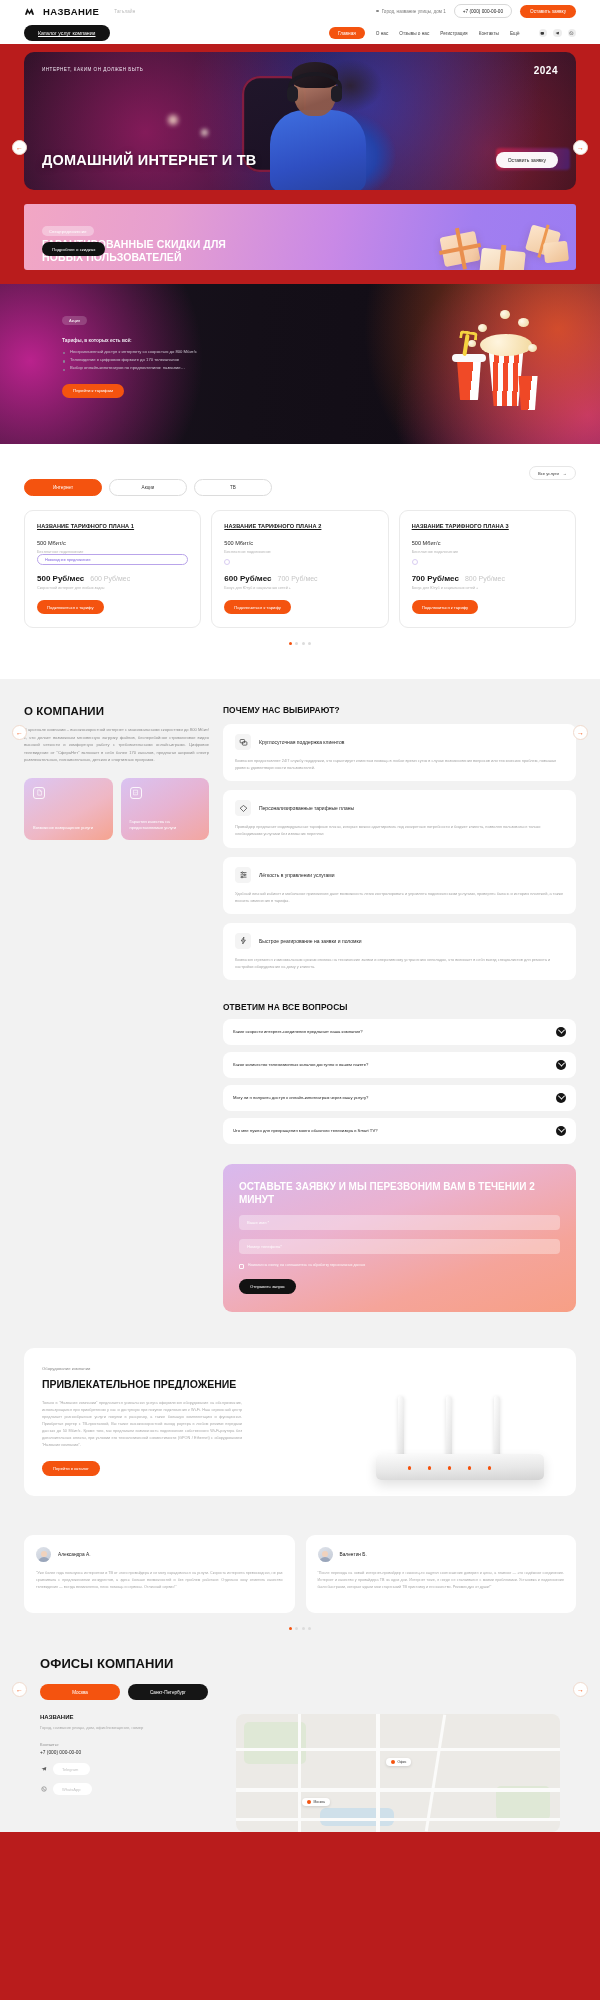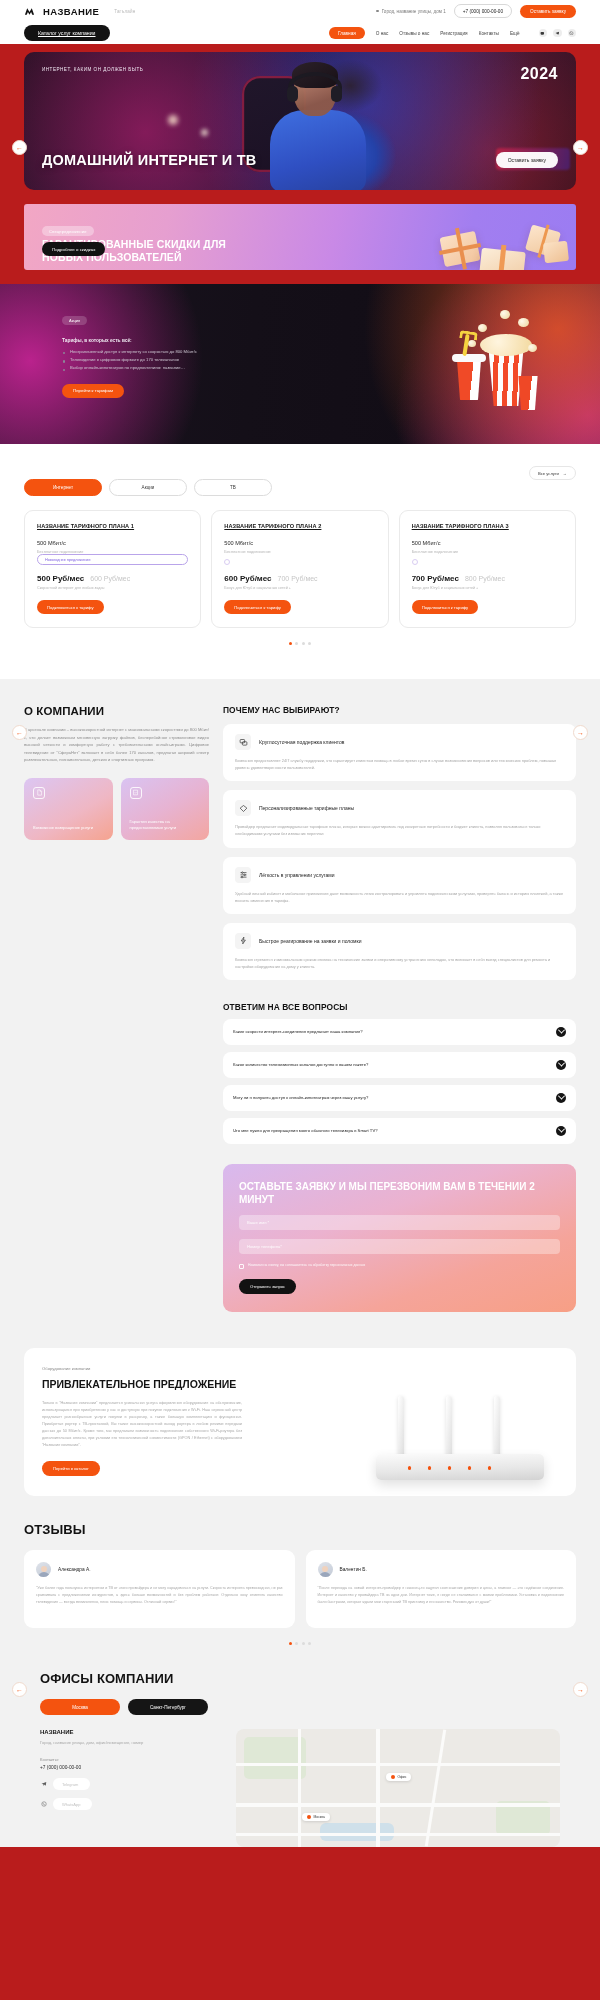--- a/index.html
+++ b/index.html
@@ -57,21 +57,21 @@
   .hero-hcup.r{left:50%;margin-left:31px;}
   .hero-body{position:absolute;left:50%;top:58px;width:96px;height:82px;margin-left:-30px;border-radius:34px 34px 12px 12px;
     background:linear-gradient(165deg,#3f6fe0 0%,#2f4fc2 60%,#27419f 100%);}
   .hero-chair{position:absolute;left:50%;top:24px;width:64px;height:96px;margin-left:-58px;border-radius:18px;
     background:linear-gradient(160deg,rgba(30,22,40,.95),rgba(22,15,30,.9));box-shadow:inset 0 0 0 2.2px rgba(214,36,84,.55);}
   .hero-glow1{position:absolute;left:26%;top:46%;width:10px;height:10px;border-radius:50%;background:#f3d7c6;filter:blur(2.4px);opacity:.85;}
   .hero-glow2{position:absolute;left:32%;top:56%;width:7px;height:7px;border-radius:50%;background:#f0e2d4;filter:blur(2px);opacity:.8;}
   .hero-kb{position:absolute;right:6px;bottom:20px;width:74px;height:22px;border-radius:4px;
     background:linear-gradient(100deg,rgba(219,36,70,.65),rgba(70,40,160,.55));filter:blur(1.2px);}
   .hero-kicker{position:absolute;left:18px;top:15px;font-size:4.6px;color:#efe7f2;letter-spacing:.5px;text-transform:uppercase;z-index:4;}
-  .hero-year{position:absolute;right:18px;top:13px;font-size:16px;font-weight:700;color:#fff;letter-spacing:.5px;z-index:4;}
+  .hero-year{position:absolute;right:18px;top:13px;font-size:10px;font-weight:700;color:#fff;letter-spacing:.5px;z-index:4;}
   .hero-title{position:absolute;left:18px;bottom:22px;font-size:14.5px;font-weight:700;color:#fff;letter-spacing:.2px;z-index:4;text-shadow:0 1px 6px rgba(0,0,0,.45);}
   .hero-btn{position:absolute;right:18px;bottom:22px;background:rgba(255,255,255,.96);color:#1b1b1b;border:none;border-radius:20px;
     padding:5px 12px;font-size:5px;cursor:pointer;z-index:4;}
   .arrow-circ{position:absolute;width:15px;height:15px;border-radius:50%;background:#fff;border:0.8px solid #f0dacd;
     display:flex;align-items:center;justify-content:center;font-size:7px;color:#f4530f;cursor:pointer;z-index:6;}
 
   
   .promo{margin:14px 24px 0;height:66px;border-radius:3px;position:relative;overflow:hidden;
     background:linear-gradient(102deg,#f2a7c4 0%,#e69fd0 26%,#c989e6 56%,#a27ef0 80%,#9b7cf2 100%);}
   .promo-badge{position:absolute;left:18px;top:22px;background:rgba(255,255,255,.34);color:#fff;font-size:4px;
@@ -535,21 +535,20 @@
         <div class="rt-led" style="left:44px;"></div>
         <div class="rt-led" style="left:64px;"></div>
         <div class="rt-led" style="left:84px;"></div>
         <div class="rt-led" style="left:104px;"></div>
         <div class="rt-led" style="left:124px;"></div>
       </div>
     </div>
   </div>
 
   <div class="rev-sec">
-    <div class="h2">ОТЗЫВЫ</div>
     <div class="rev-cards">
       <div class="rev">
         <div class="rev-head">
           <span class="avatar"></span>
           <span class="rev-name">Александра А.</span>
         </div>
         <div class="rev-txt">"Уже более года пользуюсь интернетом и ТВ от этого провайдера и не могу нарадоваться на услуги. Скорость интернета превосходная, не раз сравнивала с предложениями конкурентов, а здесь больше возможностей и без проблем работают. Отдельно хочу отметить качество телевидения — всегда великолепно, плюс помощь и сервисы. Отличный сервис!"</div>
       </div>
       <div class="rev">
         <div class="rev-head">

